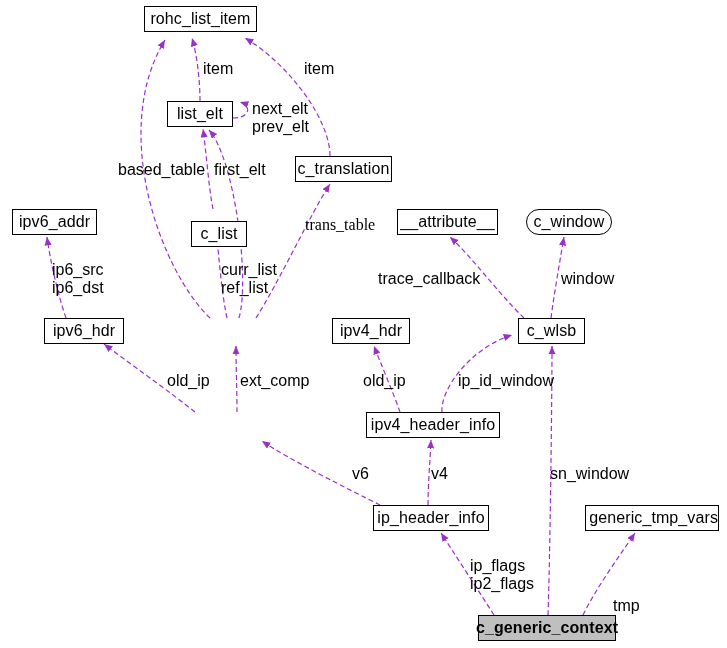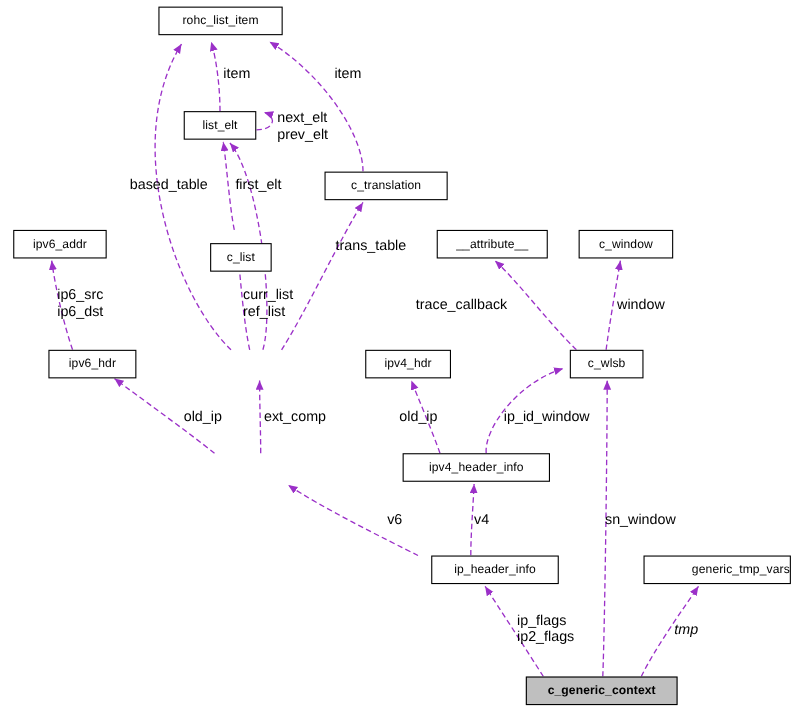--- a/index.html
+++ b/index.html
@@ -22,34 +22,34 @@
     width: 727px;
     height: 648px;
     pointer-events: none;
   }
   .node {
     position: absolute;
     box-sizing: border-box;
     border: 1px solid #000000;
     background: #ffffff;
     color: #000000;
-    font-size: 11px;
+    font-size: 16px;
     line-height: 1;
     display: flex;
     align-items: center;
     justify-content: center;
     white-space: nowrap;
     letter-spacing: 0.1px;
   }
   .node.highlight {
     background: #bfbfbf;
   }
   .edge-label {
     position: absolute;
-    font-size: 13px;
+    font-size: 16px;
     color: #000000;
     white-space: pre;
     line-height: 1.15;
   }
 </style>
 </head>
 <body>
 
 <div id="canvas">
 
@@ -102,74 +102,74 @@
       <path d="M583,615 C595,590 620,555 635,533"></path>
     </g>
   </svg>
 
   <div class="node" style="left:144px;top:6px;width:113px;height:26px;">
       <span>rohc_list_item</span>
     </div>
   <div class="node" style="left:167px;top:101px;width:66px;height:26px;">
       <span>list_elt</span>
     </div>
-  <div class="node" style="left:295px;top:156px;width:112px;height:26px;">
+  <div class="node" style="left:295px;top:156px;width:97px;height:26px;">
       <span>c_translation</span>
     </div>
   <div class="node" style="left:12px;top:209px;width:85px;height:26px;">
       <span>ipv6_addr</span>
     </div>
   <div class="node" style="left:191px;top:209px;width:56px;height:26px;margin-top:12px;">
       <span>c_list</span>
     </div>
   <div class="node" style="left:397px;top:209px;width:101px;height:26px;">
       <span>__attribute__</span>
     </div>
-  <div class="node" style="left:526px;top:209px;width:86px;height:26px;">
+  <div class="node" style="left:526px;top:209px;width:86px;height:26px;border-radius:13px;">
       <span>c_window</span>
     </div>
   <div class="node" style="left:44px;top:318px;width:80px;height:26px;">
       <span>ipv6_hdr</span>
     </div>
   <div class="node" style="left:332px;top:318px;width:78px;height:26px;">
       <span>ipv4_hdr</span>
     </div>
   <div class="node" style="left:518px;top:318px;width:67px;height:26px;">
       <span>c_wlsb</span>
     </div>
   <div class="node" style="left:366px;top:412px;width:134px;height:26px;">
       <span>ipv4_header_info</span>
     </div>
-  <div class="node" style="left:392px;top:505px;width:116px;height:26px;">
+  <div class="node" style="left:373px;top:505px;width:116px;height:26px;">
       <span>ip_header_info</span>
     </div>
   <div class="node" style="left:585px;top:505px;width:134px;height:26px;justify-content:flex-end;">
       <span>generic_tmp_vars</span>
     </div>
   <div class="node highlight" style="left:478px;top:615px;width:138px;height:26px;font-weight:bold;">
       <span>c_generic_context</span>
     </div>
 
   <div class="edge-label" style="left:203px;top:60px;">item</div>
   <div class="edge-label" style="left:304px;top:60px;">item</div>
   <div class="edge-label" style="left:252px;top:100px;">next_elt
 prev_elt</div>
   <div class="edge-label" style="left:118px;top:161px;">based_table</div>
   <div class="edge-label" style="left:214px;top:161px;">first_elt</div>
   <div class="edge-label" style="left:52px;top:261px;">ip6_src
 ip6_dst</div>
   <div class="edge-label" style="left:221px;top:261px;">curr_list
 ref_list</div>
-  <div class="edge-label" style="left:305px;top:216px;">trans_table</div>
+  <div class="edge-label" style="left:305px;top:216px;font-family:Liberation Serif, serif;">trans_table</div>
   <div class="edge-label" style="left:378px;top:270px;">trace_callback</div>
   <div class="edge-label" style="left:561px;top:270px;">window</div>
   <div class="edge-label" style="left:167px;top:372px;">old_ip</div>
   <div class="edge-label" style="left:240px;top:372px;">ext_comp</div>
   <div class="edge-label" style="left:363px;top:372px;">old_ip</div>
   <div class="edge-label" style="left:458px;top:372px;">ip_id_window</div>
   <div class="edge-label" style="left:352px;top:465px;">v6</div>
   <div class="edge-label" style="left:431px;top:465px;">v4</div>
   <div class="edge-label" style="left:550px;top:465px;">sn_window</div>
   <div class="edge-label" style="left:470px;top:557px;">ip_flags
 ip2_flags</div>
-  <div class="edge-label" style="left:613px;top:565px;font-style:italic;">tmp</div>
+  <div class="edge-label" style="left:613px;top:597px;">tmp</div>
 
 </div>
 
 </body></html>

